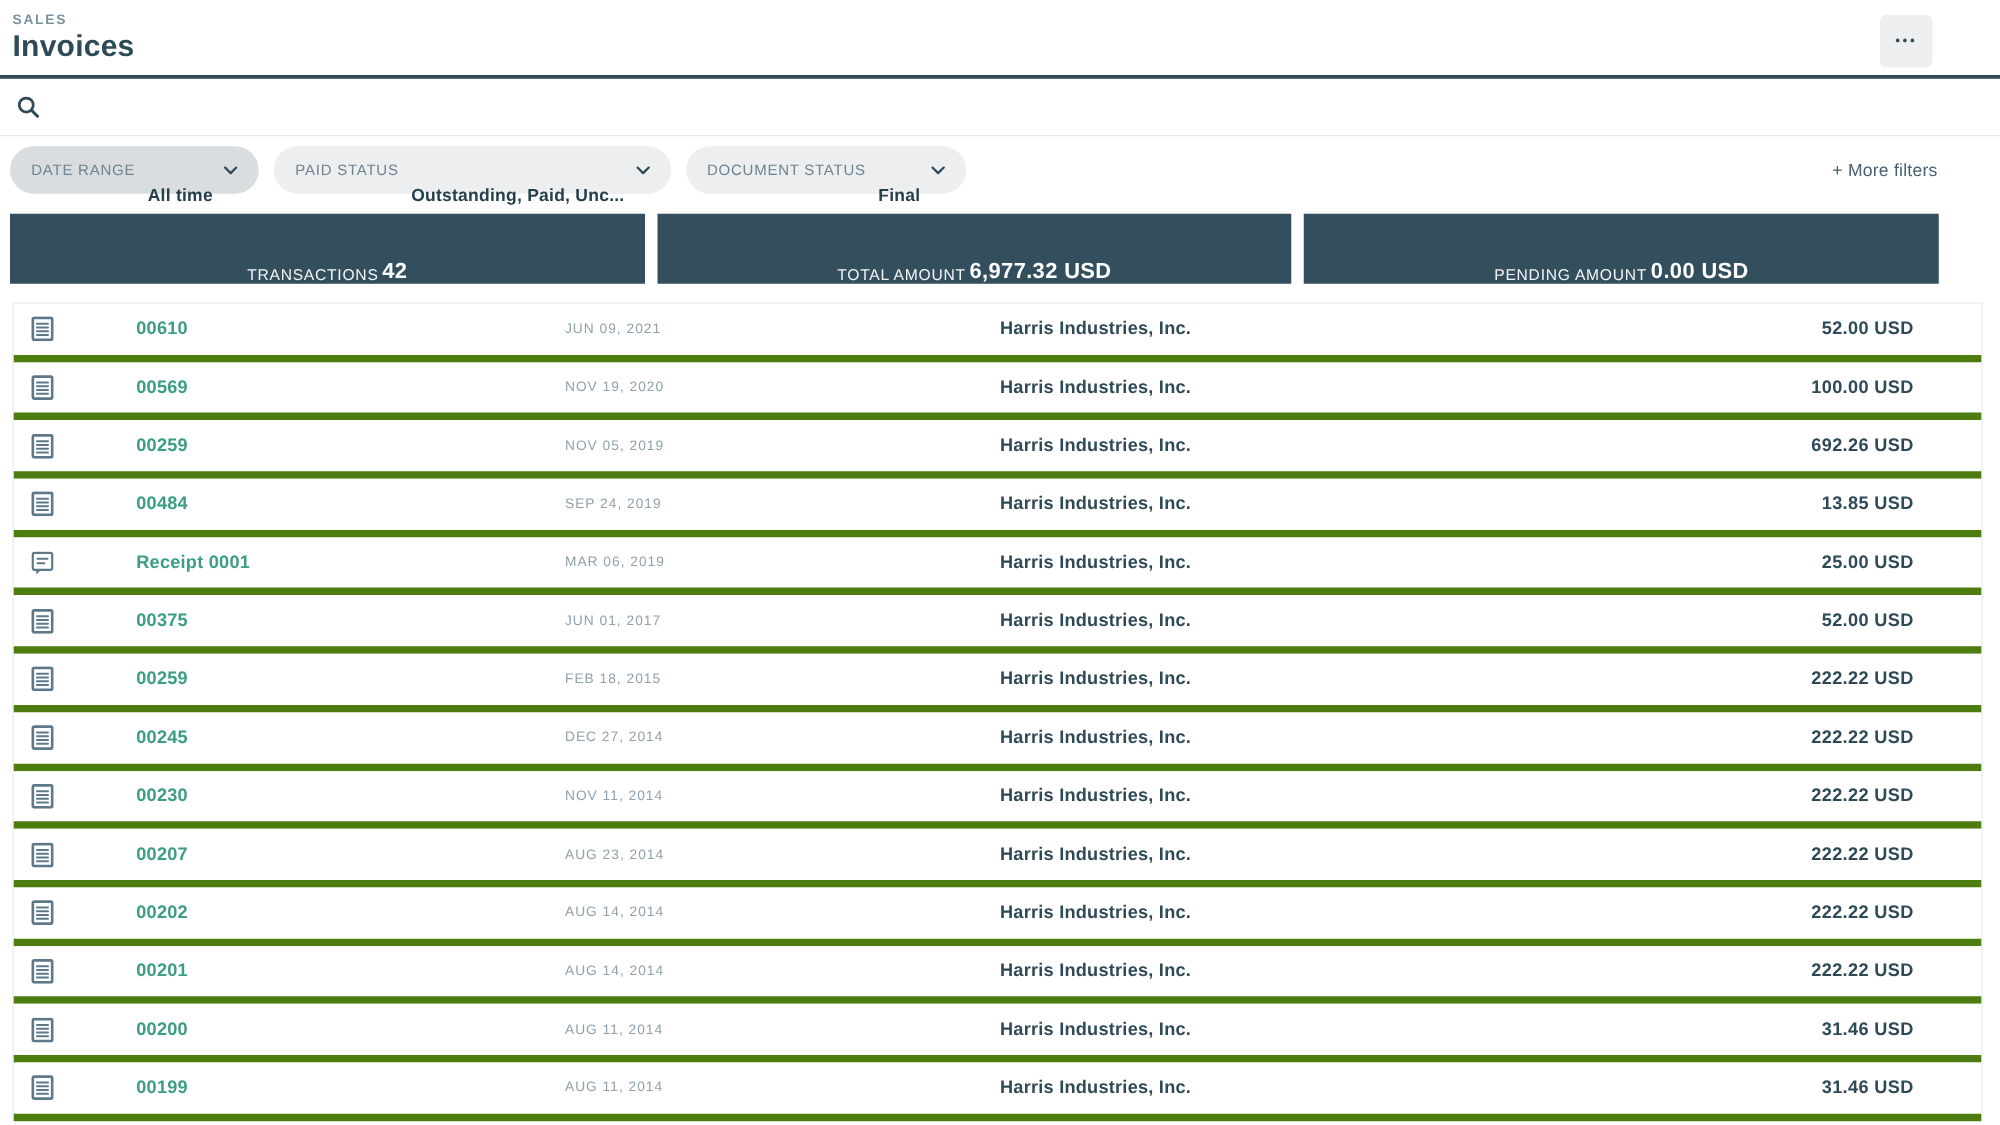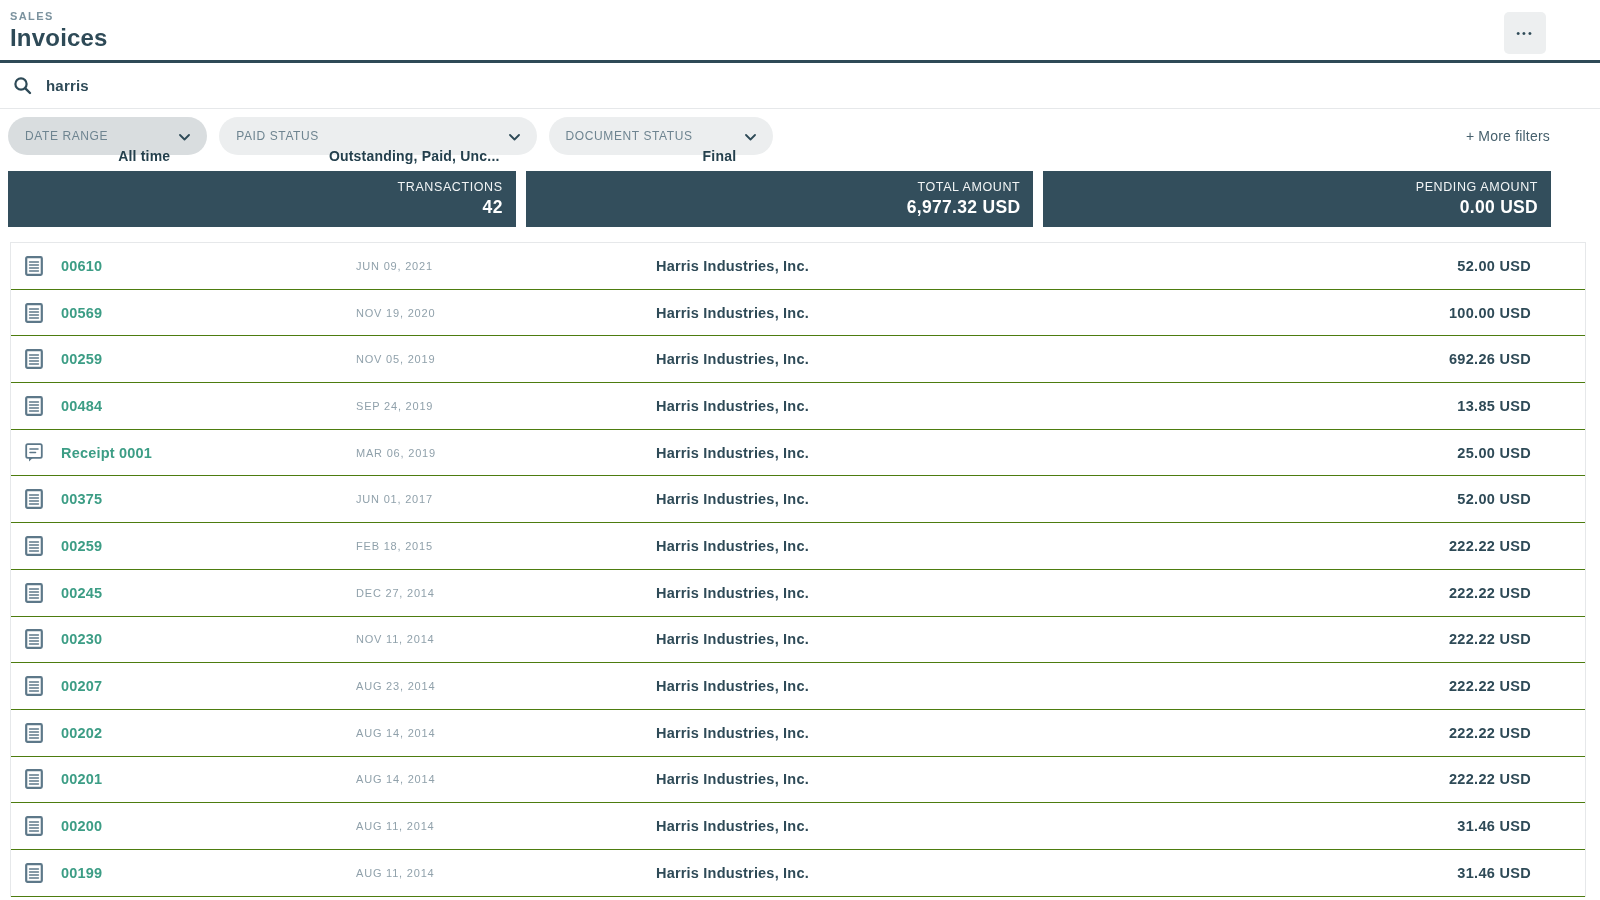--- a/index.html
+++ b/index.html
@@ -34,30 +34,30 @@
     padding:0 17px; margin-right:12px; cursor:pointer; }
   .chip.dark { background:#d9dddf; }
   .chip.light { background:#eceeef; }
   .chip-label { font-size:12px; color:#6e8490; letter-spacing:0.6px; margin-right:10px; white-space:nowrap; }
   .chip-value { font-size:14px; color:#24404d; font-weight:600; margin-right:9px; white-space:nowrap; letter-spacing:0.2px;margin-top:39px; }
   .filter-spacer { flex:1; }
   .more-filters { font-size:14px; color:#46606d; cursor:pointer; white-space:nowrap; letter-spacing:0.2px; }
 
   
   .stats-row { display:flex; gap:10px; margin:16px 49px 0 8px; }
-  .stat-box { flex:1; background:#334e5c; height:56px; display:flex; flex-direction:column;
+  .stat-box { flex:1; background:#334e5c; height:56px; display:flex; flex-direction:row;
     align-items:flex-end; justify-content:center; padding:0 13px; gap:3px; }
   .stat-label { color:#f2f5f6; font-size:12.5px; letter-spacing:0.6px; }
   .stat-value { color:#ffffff; font-size:17.5px; font-weight:700; letter-spacing:0.3px; }
 
   
   .doc-table { margin:15px 14px 0 10px; border-top:1px solid #e6e8ea;
     border-left:1px solid #e6e8ea; border-right:1px solid #e6e8ea; }
-  .doc-row { display:flex; align-items:center; height:46.7px; border-bottom:1px solid #4d7c0f;
-    background:#fff; cursor:pointer; }
+  .doc-row { display:flex; align-items:center; height:46.7px; border-bottom:6px solid #4d7c0f;
+    background:#fff; cursor:pointer;gap:48px; }
   .cell-icon { flex:0 0 50px; padding-left:14px; display:flex; align-items:center; }
   .cell-number { flex:0 0 295px; font-size:14.5px; color:#3c9d85; font-weight:600; letter-spacing:0.2px; }
   .cell-date { flex:0 0 300px; font-size:11px; color:#90a1ab; letter-spacing:0.8px; }
   .cell-customer { flex:1; font-size:14.5px; color:#2e4a57; font-weight:600; letter-spacing:0.2px; }
   .cell-amount { flex:0 0 auto; padding-right:54px; font-size:14.5px; color:#2e4a57;
     font-weight:600; text-align:left; letter-spacing:0.3px; }
 </style>
 </head>
 <body>
 
@@ -77,21 +77,20 @@
   </div>
   <div class="hr-dark"></div>
 
   <div class="search-row">
     <span class="search-icon-box">
       <svg width="19" height="19" viewBox="0 0 19 19" fill="none">
         <circle cx="8" cy="8" r="5.6" stroke="#2e4a57" stroke-width="2.2"></circle>
         <path d="M12.3 12.3 L17 17" stroke="#2e4a57" stroke-width="2.4" stroke-linecap="round"></path>
       </svg>
     </span>
-    <input class="search-input" type="text" value="harris" style="">
   </div>
 
   <div class="filter-row">
     <div class="chip dark">
       <span class="chip-label">DATE RANGE</span>
       <span class="chip-value">All time</span>
       <span>
         <svg width="11" height="7" viewBox="0 0 11 7" fill="none">
             <path d="M1 1l4.5 4.5L10 1" stroke="#2e4a57" stroke-width="1.8" stroke-linecap="round" stroke-linejoin="round"></path>
           </svg>

